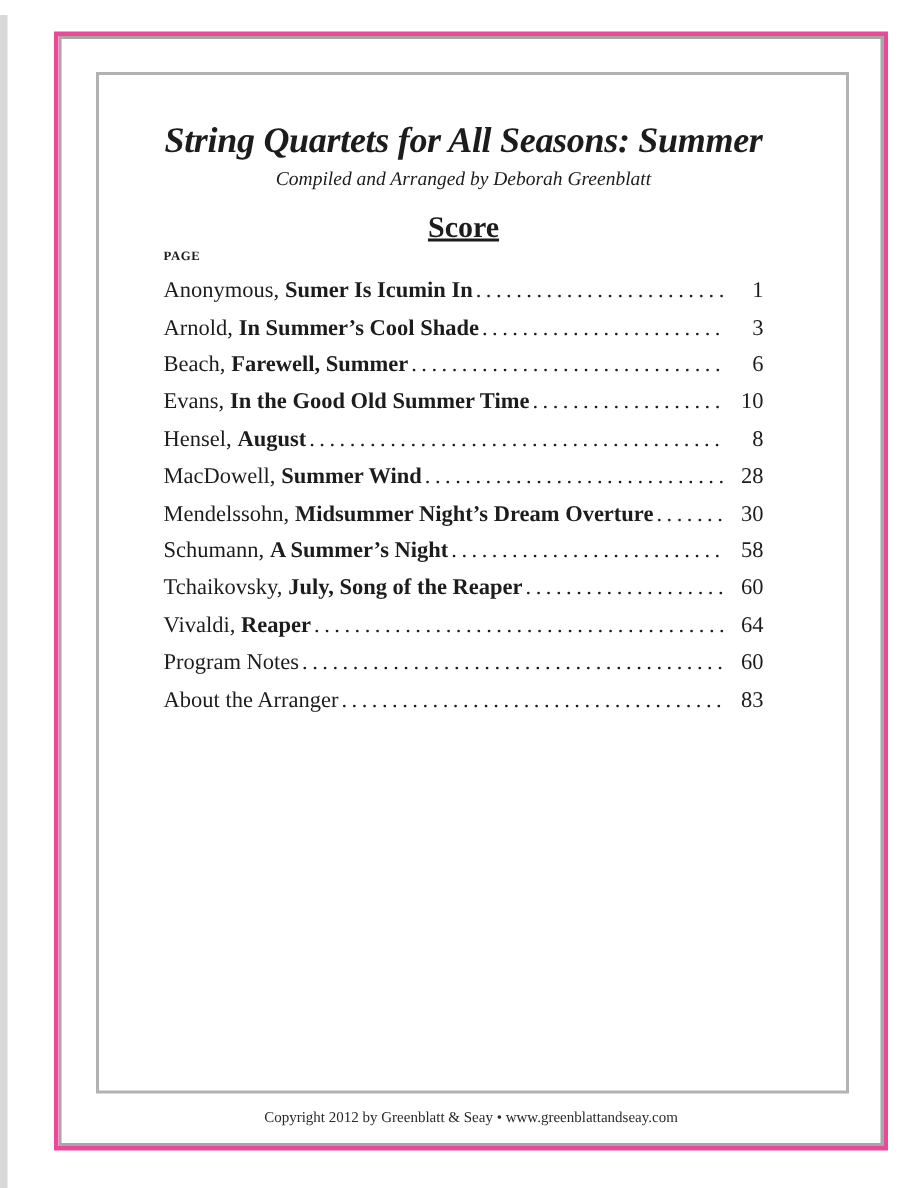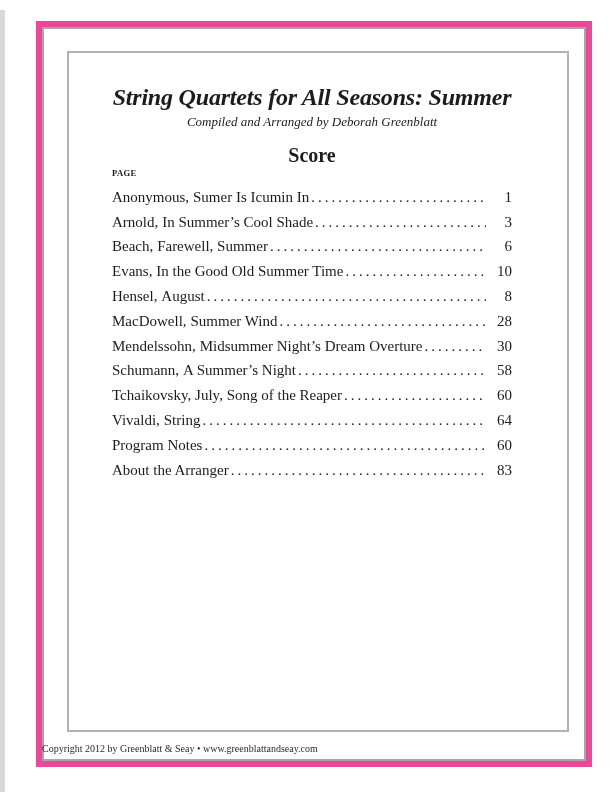--- a/index.html
+++ b/index.html
@@ -15,21 +15,21 @@
     position: absolute;
     left: 0; top: 10px;
     width: 5px; height: 782px;
     background: #d9d9d9;
   }
   
   .page-frame {
     position: absolute;
     left: 36px; top: 21px;
     width: 556px; height: 746px;
-    border: 6px solid #ec4899;
+    border: 3px solid #ec4899;
     box-shadow: inset 0 0 0 2px #a6a6a6;
     background: #ffffff;
   }
   
   .inner-frame {
     position: absolute;
     left: 25px; top: 24px;
     width: 502px; height: 681px;
     border: 2px solid #b2b2b2;
   }
@@ -51,41 +51,42 @@
     text-align: center;
     margin-top: 3px;
     line-height: 1.2;
   }
   .section-heading {
     font-size: 20px;
     font-weight: bold;
     text-align: center;
     margin-top: 15px;
     line-height: 1.1;
+    text-decoration: underline;
   }
   .page-col-label {
     font-size: 8.5px;
     font-weight: bold;
     text-align: left;
     margin-top: 3px;
     letter-spacing: 0.4px;
     line-height: 1.1;
   }
   .toc {
     margin-top: 6px;
   }
   .toc-row {
     display: flex;
     align-items: baseline;
     line-height: 24.8px;
     font-size: 15px;
     white-space: nowrap;
   }
   .toc-text { flex: 0 0 auto; }
-  .toc-entry-title { font-weight: normal; }
+  .toc-entry-title { font-weight: bold; }
   .toc-entry-title:not(:empty) { margin-left: 0.26em; }
   .leader {
     flex: 1 1 auto;
     overflow: hidden;
     margin-left: 2px;
     height: 24.8px;
   }
   .leader::after {
     content: "..................................................................................";
     letter-spacing: 3px;
@@ -96,21 +97,21 @@
     min-width: 26px;
     padding-left: 5px;
     text-align: right;
   }
   .footer-bar {
     position: absolute;
     left: 0; right: 0;
     top: 705px;
     height: 34px;
     line-height: 34px;
-    text-align: left;
+    text-align: center;
     font-size: 10px;
     color: #2a2a2a;
   }
 </style>
 </head>
 <body>
 
 <div class="scan-edge"></div>
 
 <div class="page-frame">
@@ -160,21 +161,21 @@
     <span class="toc-text"><span class="toc-entry-composer">Schumann,</span><span class="toc-entry-title">A Summer’s Night</span></span>
     <span class="leader"></span>
     <span class="toc-page">58</span>
   </div>
           <div class="toc-row">
     <span class="toc-text"><span class="toc-entry-composer">Tchaikovsky,</span><span class="toc-entry-title">July, Song of the Reaper</span></span>
     <span class="leader"></span>
     <span class="toc-page">60</span>
   </div>
           <div class="toc-row">
-    <span class="toc-text"><span class="toc-entry-composer">Vivaldi,</span><span class="toc-entry-title">String</span></span>
+    <span class="toc-text"><span class="toc-entry-composer">Vivaldi,</span><span class="toc-entry-title">Reaper</span></span>
     <span class="leader"></span>
     <span class="toc-page">64</span>
   </div>
           <div class="toc-row">
     <span class="toc-text"><span class="toc-entry-composer">Program Notes</span><span class="toc-entry-title"></span></span>
     <span class="leader"></span>
     <span class="toc-page">60</span>
   </div>
           <div class="toc-row">
     <span class="toc-text"><span class="toc-entry-composer">About the Arranger</span><span class="toc-entry-title"></span></span>

